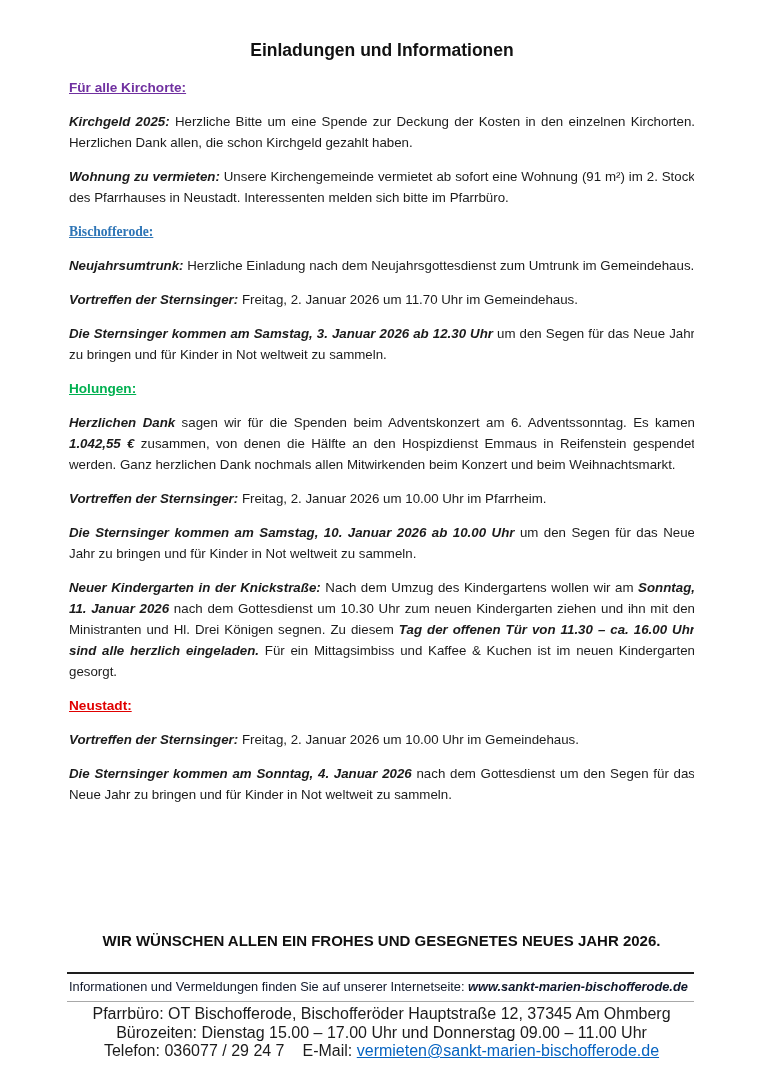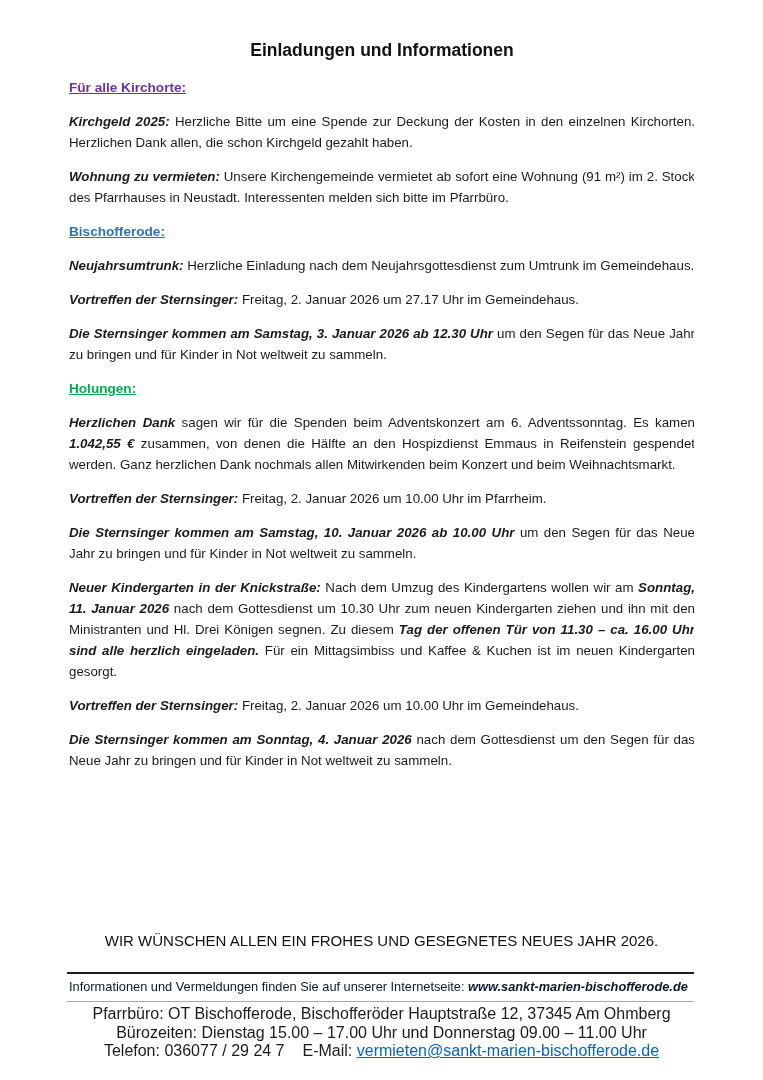--- a/index.html
+++ b/index.html
@@ -19,33 +19,33 @@
     font-size:17.5px; line-height:25px;
     font-weight:bold; text-align:center;
     margin:0 0 14px 0; color:#111;
   }
   .section-heading {
     font-size:13.6px; line-height:21px;
     font-weight:bold; text-decoration:underline;
     margin:4px 0 13px 0;
   }
   .c-purple { color:#7030A0; }
-  .c-blue   { color:#2E75B6; }
+  .c-blue   { color:#2E75B6;font-family:Liberation Serif, serif; }
   .c-green  { color:#00B050; }
   .c-red    { color:#E00000; }
   p.body {
     font-size:13.3px; line-height:21px;
     margin:0 0 13px 0;
     text-align:justify;
     color:#1b1b1b;
   }
   .b { font-weight:bold;font-style:italic; }
   .closing-wish {
     position:absolute; top:932px; left:0; width:763px;
-    text-align:center; font-weight:normal; font-size:15px; color:#111;
+    text-align:center; font-weight:bold; font-size:15px; color:#111;
   }
   .rule-thick {
     position:absolute; top:972px; left:67px; width:629px;
     border-top:2px solid #1e1e1e;
   }
   .footer-info {
     position:absolute; top:977px; left:69px; width:626px;
     font-size:12.8px; line-height:20px; color:#0f172a;
   }
   .rule-thin {
@@ -72,34 +72,35 @@
     <h2 class="section-heading c-purple">Für alle Kirchorte:</h2>
 
     <p class="body"><span class="b">Kirchgeld 2025:</span><span> Herzliche Bitte um eine Spende zur Deckung der Kosten in den einzelnen Kirchorten. Herzlichen Dank allen, die schon Kirchgeld gezahlt haben.</span></p>
 
     <p class="body"><span class="b">Wohnung zu vermieten:</span><span> Unsere Kirchengemeinde vermietet ab sofort eine Wohnung (91 m²) im 2. Stock des Pfarrhauses in Neustadt. Interessenten melden sich bitte im Pfarrbüro.</span></p>
 
     <h2 class="section-heading c-blue">Bischofferode:</h2>
 
     <p class="body"><span class="b">Neujahrsumtrunk:</span><span> Herzliche Einladung nach dem Neujahrsgottesdienst zum Umtrunk im Gemeindehaus.</span></p>
 
-    <p class="body"><span class="b">Vortreffen der Sternsinger:</span><span> Freitag, 2. Januar 2026 um 27.17 Uhr im Gemeindehaus.</span></p>
+    <p class="body"><span class="b">Vortreffen der Sternsinger:</span><span> Freitag, 2. Januar 2026 um 11.70 Uhr im Gemeindehaus.</span></p>
 
     <p class="body"><span class="b">Die Sternsinger kommen am Samstag, 3. Januar 2026 ab 12.30 Uhr</span><span> um den Segen für das Neue Jahr zu bringen und für Kinder in Not weltweit zu sammeln.</span></p>
 
     <h2 class="section-heading c-green">Holungen:</h2>
 
     <p class="body"><span class="b">Herzlichen Dank</span><span> sagen wir für die Spenden beim Adventskonzert am 6. Adventssonntag. Es kamen </span><span class="b">1.042,55 €</span><span> zusammen, von denen die Hälfte an den Hospizdienst Emmaus in Reifenstein gespendet werden. Ganz herzlichen Dank nochmals allen Mitwirkenden beim Konzert und beim Weihnachtsmarkt.</span></p>
 
     <p class="body"><span class="b">Vortreffen der Sternsinger:</span><span> Freitag, 2. Januar 2026 um 10.00 Uhr im Pfarrheim.</span></p>
 
     <p class="body"><span class="b">Die Sternsinger kommen am Samstag, 10. Januar 2026 ab 10.00 Uhr</span><span> um den Segen für das Neue Jahr zu bringen und für Kinder in Not weltweit zu sammeln.</span></p>
 
     <p class="body"><span class="b">Neuer Kindergarten in der Knickstraße:</span><span> Nach dem Umzug des Kindergartens wollen wir am </span><span class="b">Sonntag, 11. Januar 2026</span><span> nach dem Gottesdienst um 10.30 Uhr zum neuen Kindergarten ziehen und ihn mit den Ministranten und Hl. Drei Königen segnen. Zu diesem </span><span class="b">Tag der offenen Tür von 11.30 – ca. 16.00 Uhr sind alle herzlich eingeladen.</span><span> Für ein Mittagsimbiss und Kaffee &amp; Kuchen ist im neuen Kindergarten gesorgt.</span></p>
 
+    <h2 class="section-heading c-red">Neustadt:</h2>
 
     <p class="body"><span class="b">Vortreffen der Sternsinger:</span><span> Freitag, 2. Januar 2026 um 10.00 Uhr im Gemeindehaus.</span></p>
 
     <p class="body"><span class="b">Die Sternsinger kommen am Sonntag, 4. Januar 2026</span><span> nach dem Gottesdienst um den Segen für das Neue Jahr zu bringen und für Kinder in Not weltweit zu sammeln.</span></p>
 
   </div>
 
   <div class="closing-wish">WIR WÜNSCHEN ALLEN EIN FROHES UND GESEGNETES NEUES JAHR 2026.</div>
 
   <div class="rule-thick"></div>

